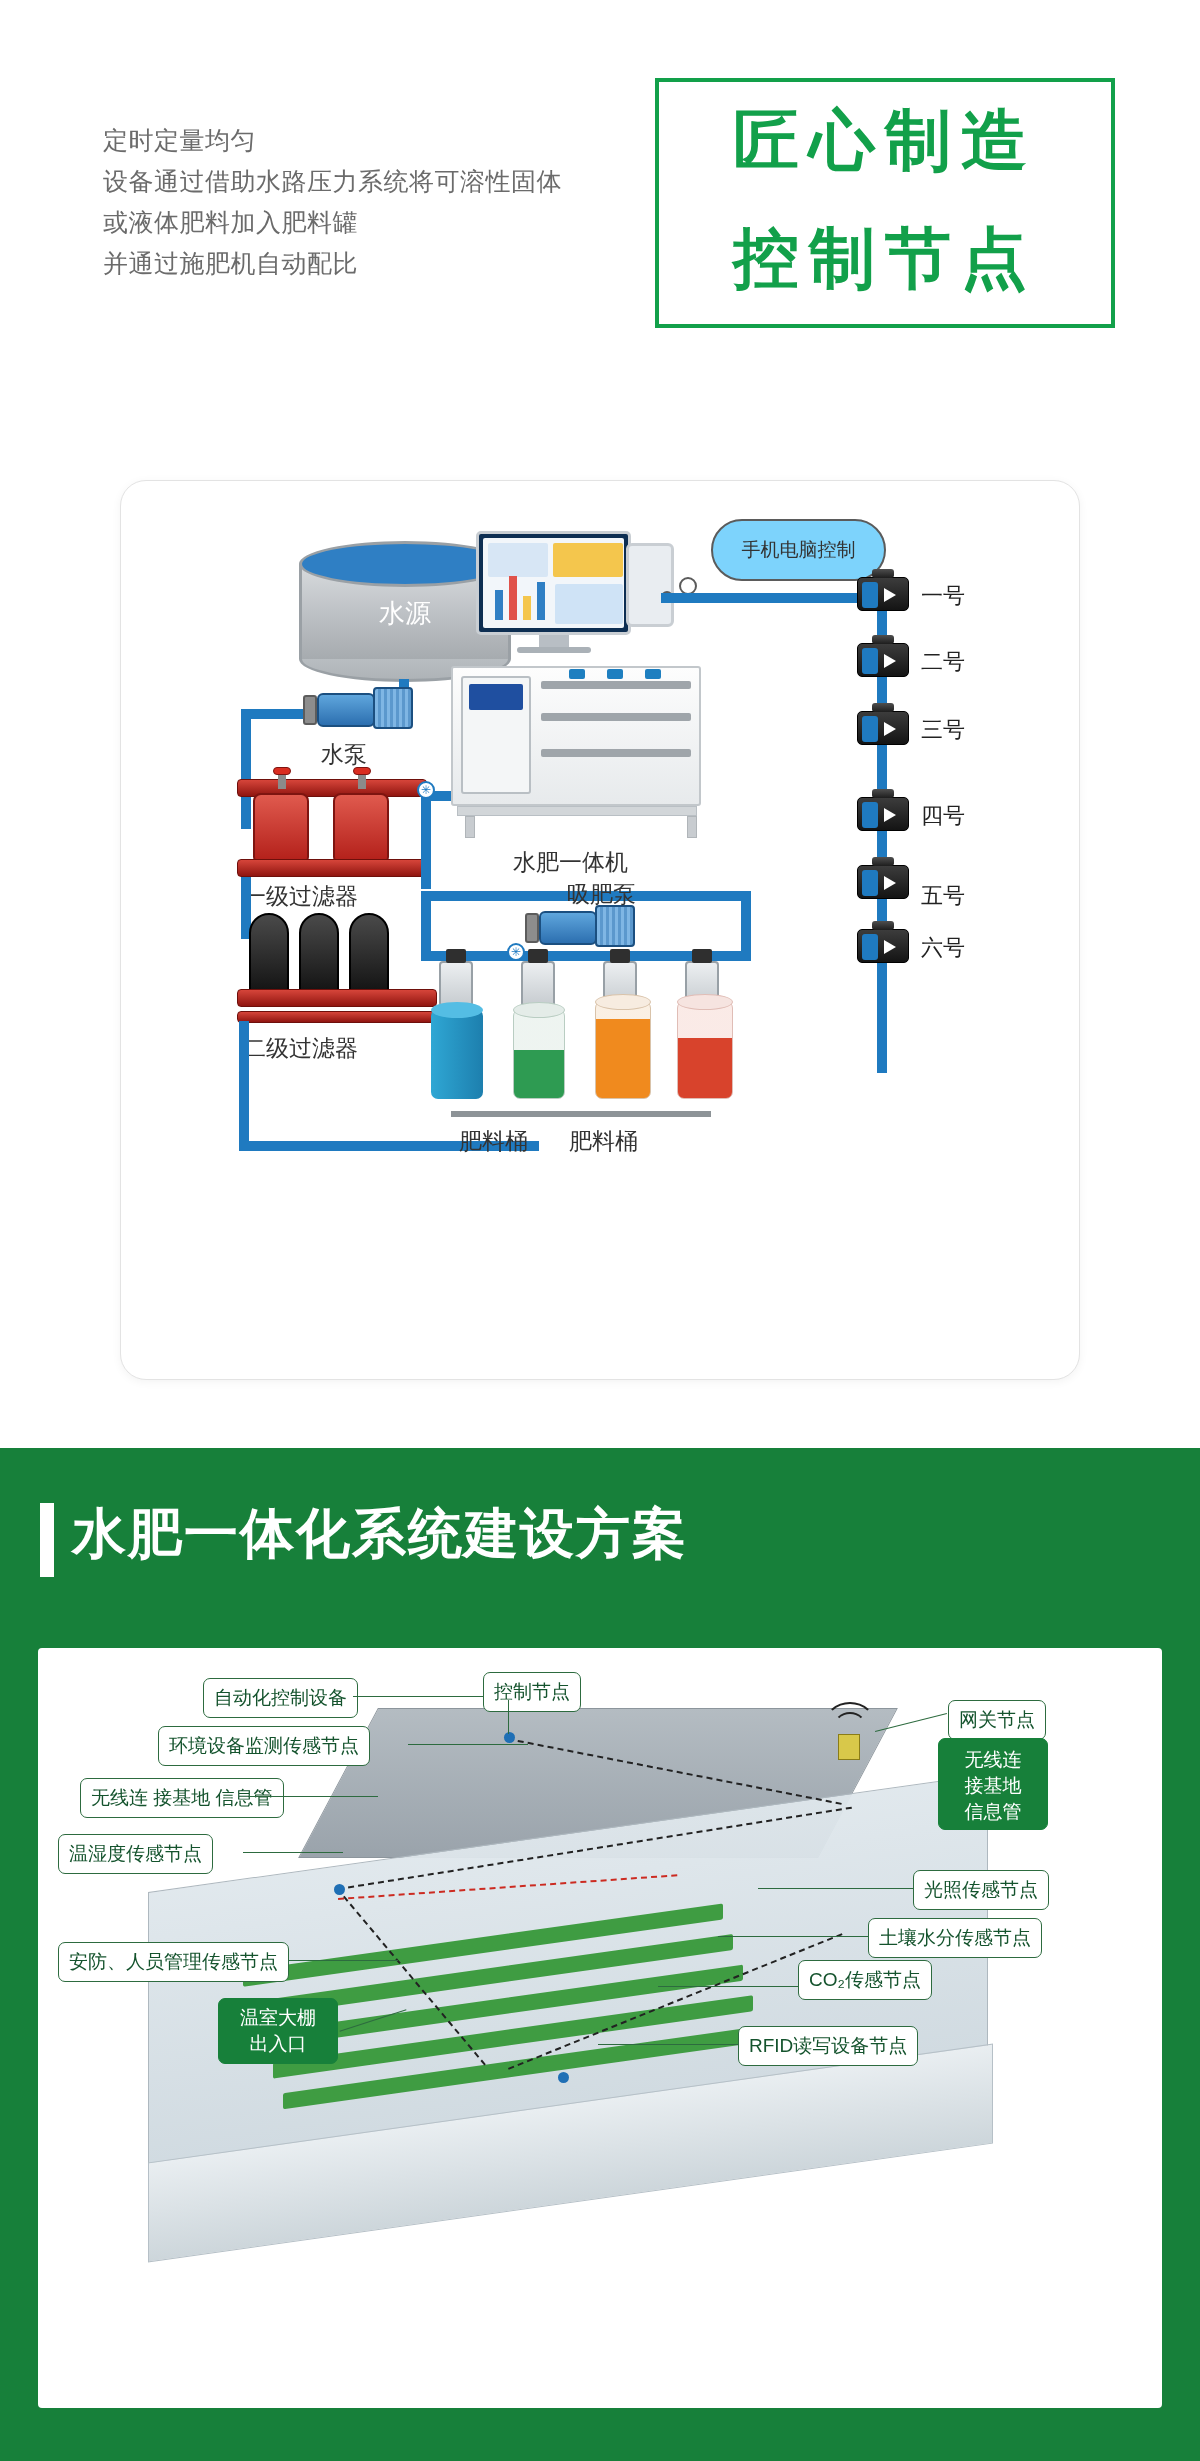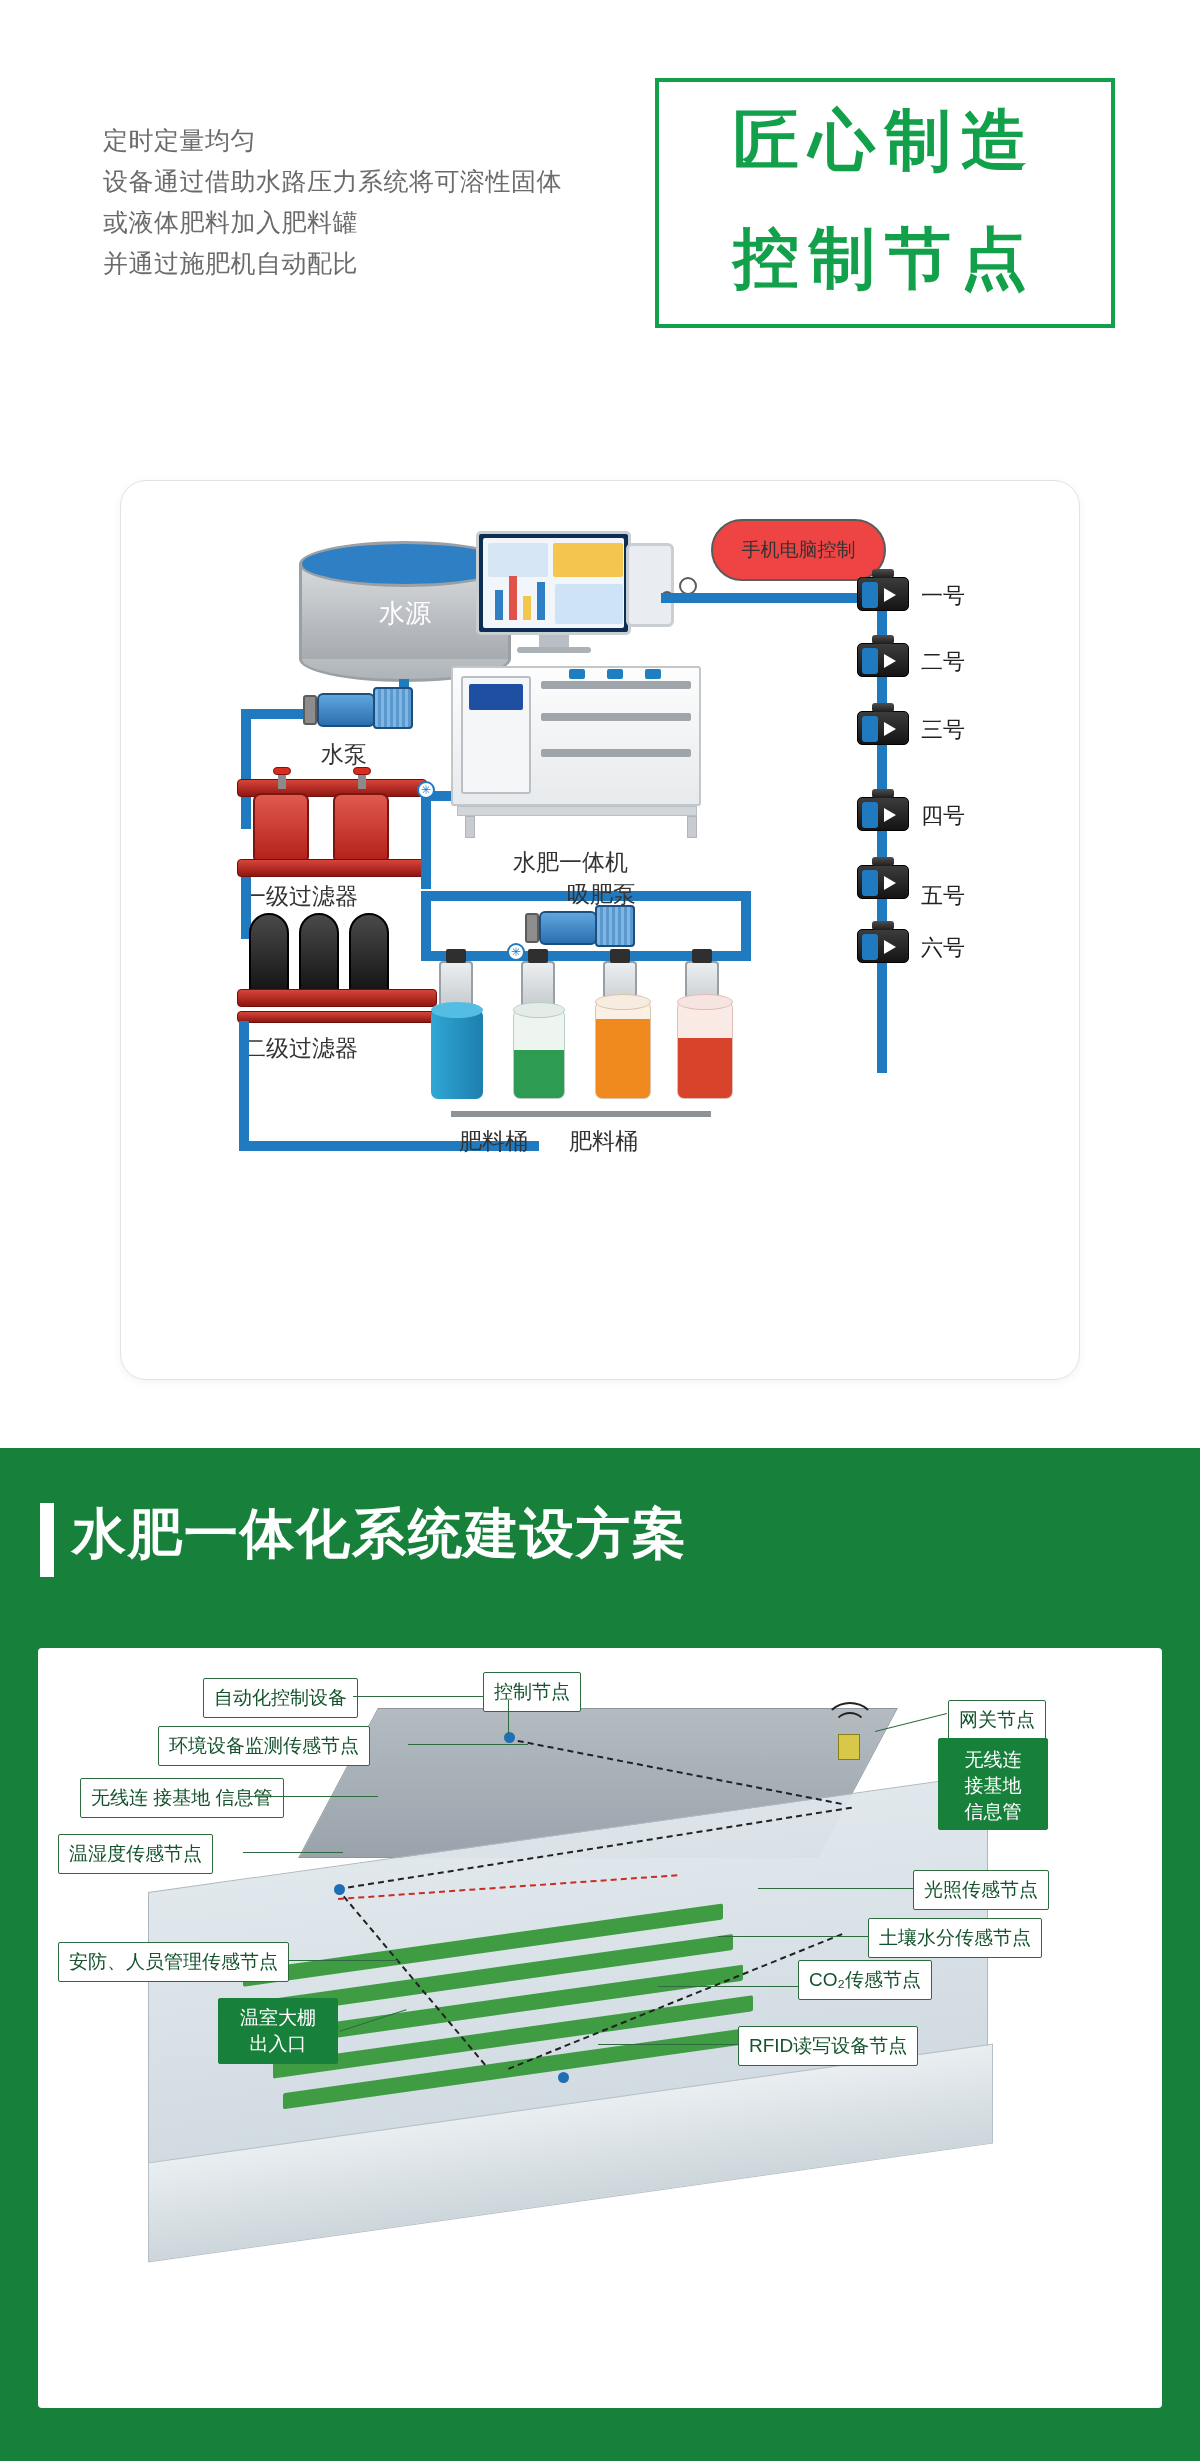--- a/index.html
+++ b/index.html
@@ -124,21 +124,21 @@
     position:absolute; left:396px; top:166px; width:74px; height:6px; border-radius:3px; background:#aab1b7;
   }
   .tablet {
     position:absolute; left:505px; top:62px; width:48px; height:84px;
     background:#e9edf1; border:3px solid #c9ced3; border-radius:6px;
   }
 
   
   .cloud {
     position:absolute; left:590px; top:38px; width:175px; height:62px;
-    background:#ef4444; border:2px solid #5b5b5b; border-radius:34px;
+    background:#7dd3fc; border:2px solid #5b5b5b; border-radius:34px;
     display:flex; align-items:center; justify-content:center;
     font-size:19px; color:#333; white-space:nowrap;
   }
   .cloud-dot {
     position:absolute; background:#fff; border:2px solid #5b5b5b; border-radius:50%;
   }
 
   
   .machine-base {
     position:absolute; left:330px; top:185px; width:250px; height:140px;
@@ -250,21 +250,21 @@
   .gh-front {
     position:absolute; left:110px; top:455px; width:845px; height:100px;
     background:linear-gradient(180deg,#e9eef1,#cdd6db);
     transform:skewY(-8deg);
     border:1px solid #b6c0c7;
   }
 
   .callout {
     position:absolute; background:#ffffff; border:1px solid #2d6b3f;
     color:#14532d; font-size:19px; padding:6px 10px; white-space:nowrap;
-    border-radius:2px;
+    border-radius:7px;
   }
   .callout.green-fill {
     background:#17803a; color:#ffffff; border-color:#17803a; text-align:center;
     line-height:26px;
   }
   .leader { position:absolute; background:#2d6b3f; height:1px; }
   .leader.v { width:1px; height:auto; }
 
   .footer-note {
     position:absolute; left:74px; top:900px; width:1050px; height:52px;

